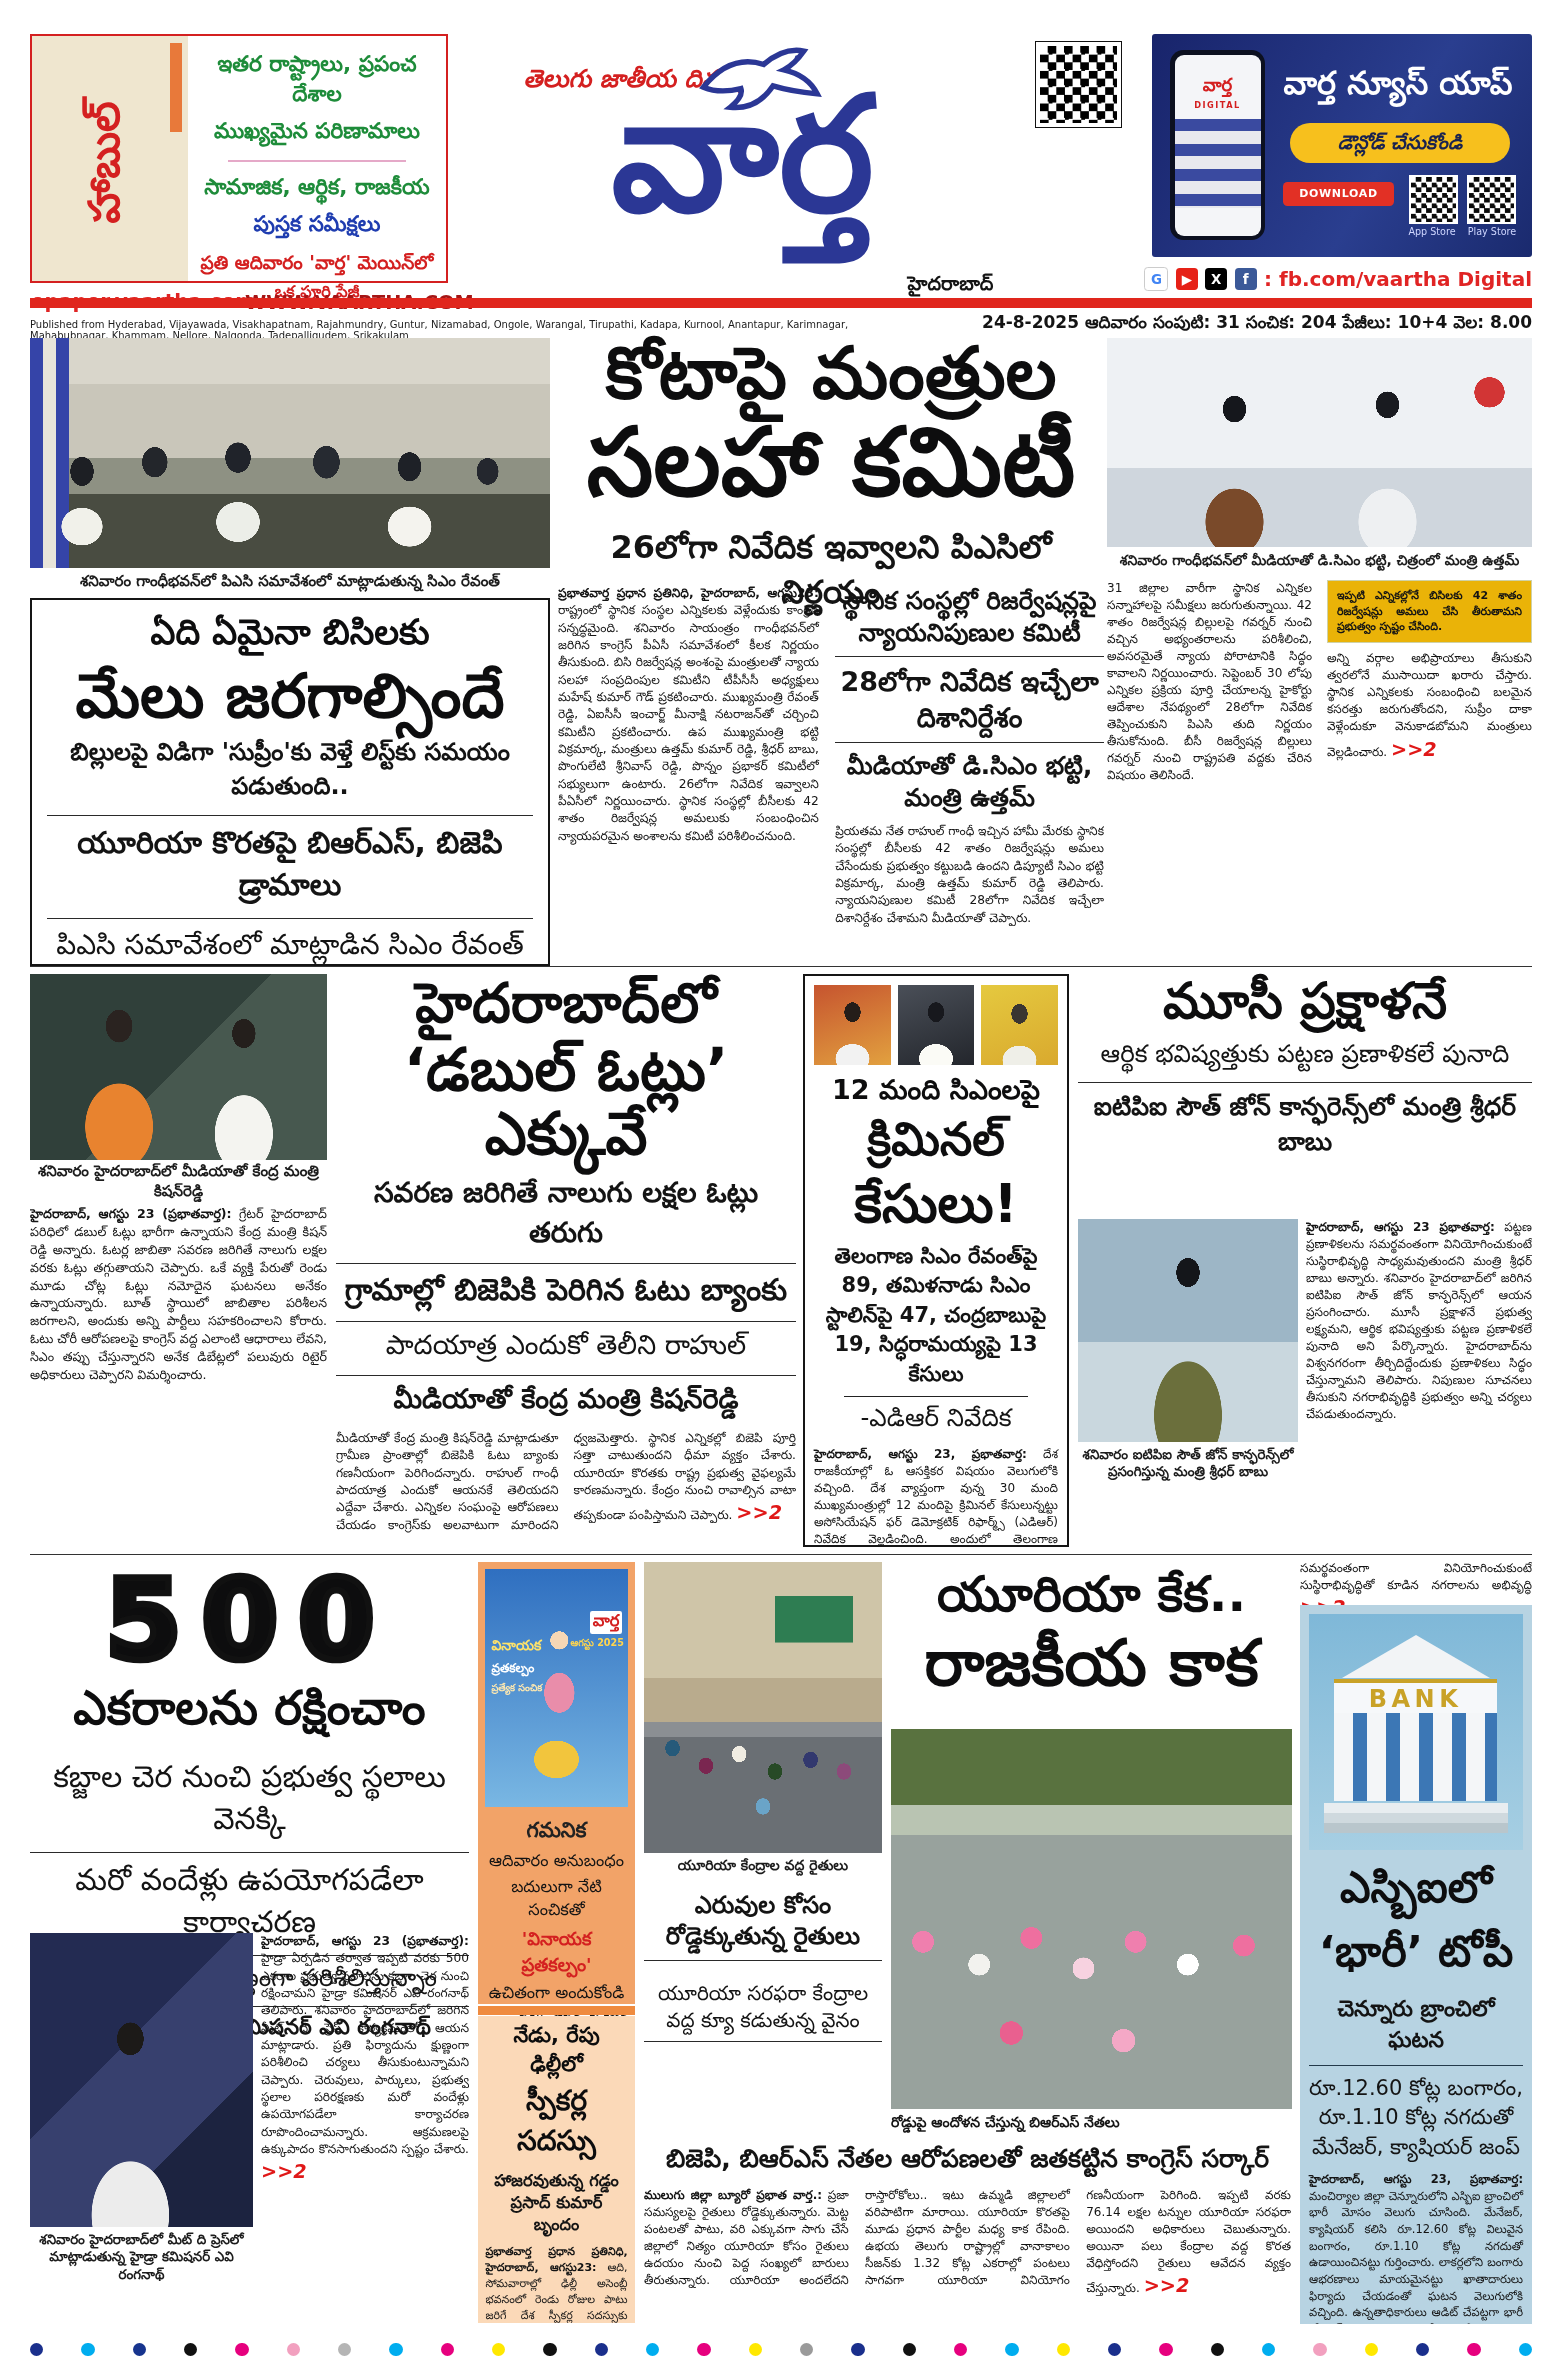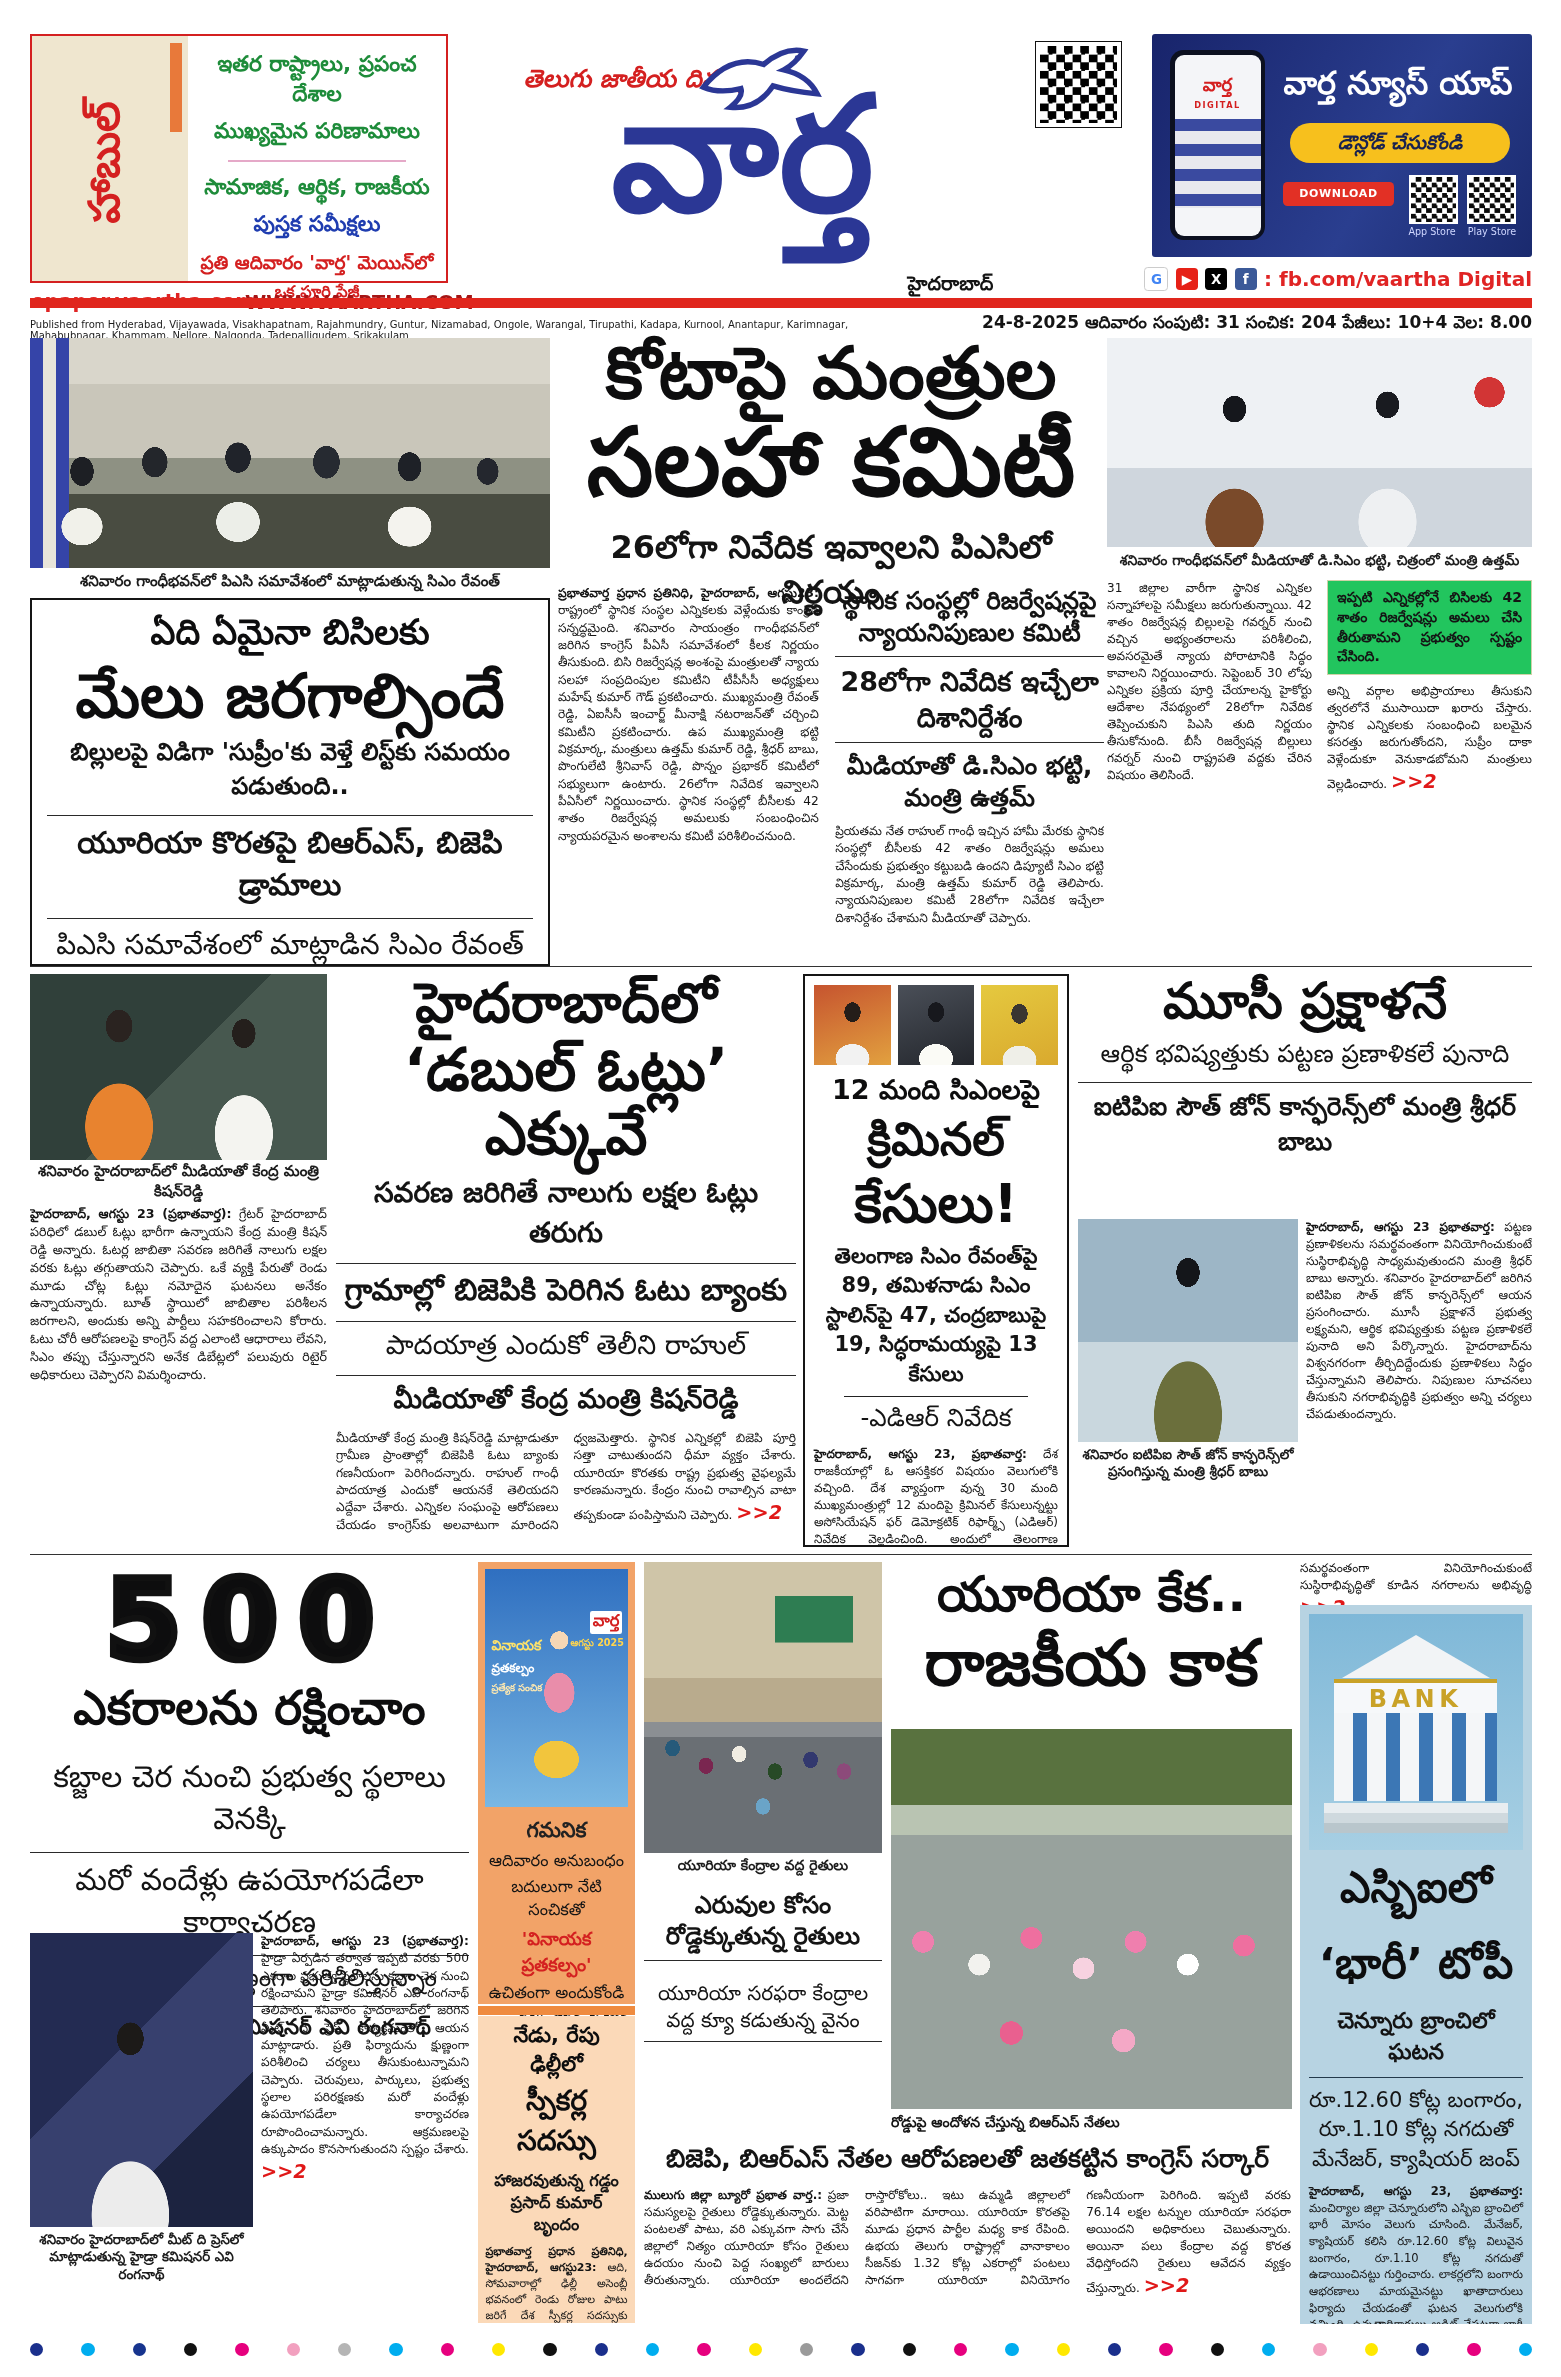--- a/index.html
+++ b/index.html
@@ -89,21 +89,21 @@
     radial-gradient(25px 33px at 52% 52%, #e98daa 60%, transparent 61%),
     radial-gradient(15px 15px at 52% 30%, #f6d7b5 60%, transparent 61%),
     linear-gradient(180deg,#2f6fc0,#79b7e3);}
   
   .qr{background:repeating-conic-gradient(#000 0% 25%, #fff 0% 50%) 0 0/16.3px 16.3px;border:4.5px solid #fff;outline:1.5px solid #111;}
   .miniqr{background:repeating-conic-gradient(#0a0a0a 0% 25%, #fff 0% 50%) 0 0/10.4px 10.4px;border:2.2px solid #fff;}
   .icon{width:22px;height:22px;border-radius:3.7px;display:inline-flex;align-items:center;justify-content:center;
         font-weight:bold;font-size:13.4px;color:#fff;}
   .dot{width:13.4px;height:13.4px;border-radius:50%;display:inline-block;}
   .colgroup{column-count:2;column-gap:15px;}
-  .pullq{background:#22c55e;border:0.7px solid #cfd2a8;padding:7.4px 9px;margin:7.4px 0;font-weight:bold;font-size:14px;line-height:1.4;
+  .pullq{background:#eab308;border:0.7px solid #cfd2a8;padding:7.4px 9px;margin:7.4px 0;font-weight:bold;font-size:11px;line-height:1.4;
          break-inside:avoid;}
   .bankcols{height:88px;background:repeating-linear-gradient(90deg,#f4f6f8 0 19.3px,#3c77b5 19.3px 33px);}
 </style>
 </head>
 <body>
 
 <div class="page">
 
   <div class="abs" style="left:30px;top:34px;width:414px;height:245px;border:2.2px solid #d42020;display:flex;background:#fff;">
     <div style="width:156px;background:#efe6cf;position:relative;overflow:hidden;">
@@ -322,21 +322,21 @@
   </div>
   <div class="abs" style="left:1300px;top:1605px;width:232px;height:719px;background:#b7d3e2;padding:9px;box-sizing:border-box;overflow:hidden;">
     <div style="position:relative;width:214px;height:236px;background:linear-gradient(#7fb8d8,#a7cfe3);">
       <div class="abs" style="left:33px;top:21px;width:0;height:0;border-left:74px solid transparent;border-right:74px solid transparent;border-bottom:43px solid #f2f4f6;"></div>
       <div class="abs c b" style="left:25px;top:65px;width:163px;height:33px;line-height:33px;background:#f6f8fa;color:#c9a227;font-size:24px;letter-spacing:4.5px;border-top:4.5px solid #c9a227;">BANK</div>
       <div class="bankcols abs" style="left:25px;top:99px;width:163px;"></div>
       <div class="abs" style="left:15px;top:189px;width:184px;height:30px;
            background:linear-gradient(180deg,#e8edf0 0 33%,#cfd9de 33% 66%,#b9c6cc 66% 100%);"></div>
     </div>
     <div class="c b hl" style="font-size:43px;margin-top:12px;">ఎస్బిఐలో</div>
-    <div class="c b hl" style="font-size:43px;margin-top:15px;">‘భారీ’ టోపీ</div>
+    <div class="c b hl" style="font-size:43px;margin-top:3px;">‘భారీ’ టోపీ</div>
     <div class="c b" style="font-size:22px;margin-top:9px;padding-bottom:7.4px;border-bottom:1.5px solid #23394a;">చెన్నూరు బ్రాంచిలో ఘటన</div>
     <div class="c" style="font-size:21px;line-height:1.4;margin-top:7.4px;">రూ.12.60 కోట్ల బంగారం, రూ.1.10 కోట్ల నగదుతో మేనేజర్, క్యాషియర్ జంప్</div>
     <p class="j" style="margin-top:9px;font-size:11.5px;line-height:1.45;">
       <b>హైదరాబాద్, ఆగస్టు 23, ప్రభాతవార్త:</b>
       <span>మంచిర్యాల జిల్లా చెన్నూరులోని ఎస్బిఐ బ్రాంచిలో భారీ మోసం వెలుగు చూసింది. మేనేజర్, క్యాషియర్ కలిసి రూ.12.60 కోట్ల విలువైన బంగారం, రూ.1.10 కోట్ల నగదుతో ఉడాయించినట్టు గుర్తించారు. లాకర్లలోని బంగారు ఆభరణాలు మాయమైనట్టు ఖాతాదారులు ఫిర్యాదు చేయడంతో ఘటన వెలుగులోకి వచ్చింది. ఉన్నతాధికారులు ఆడిట్ చేపట్టగా భారీ గోల్మాల్ బయటపడింది. పోలీసులు కేసు నమోదు చేసి దర్యాప్తు చేస్తున్నారు.</span>
       
     </p>
   </div>
 
   <div class="abs" id="footer-marks" style="left:30px;top:2340px;width:1502px;height:19.3px;display:flex;align-items:center;justify-content:space-between;">

